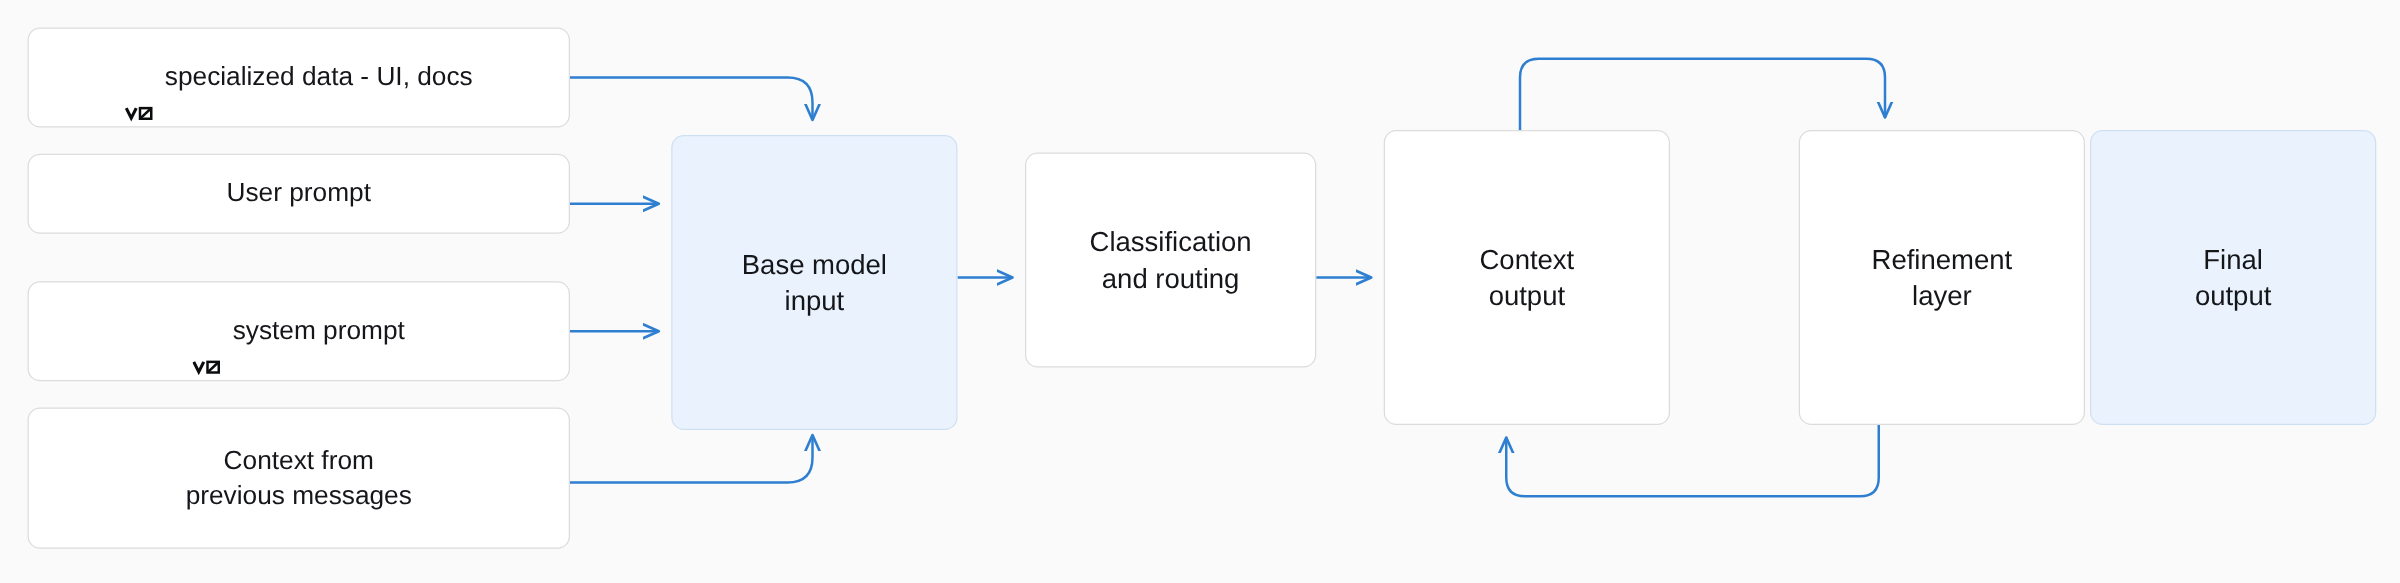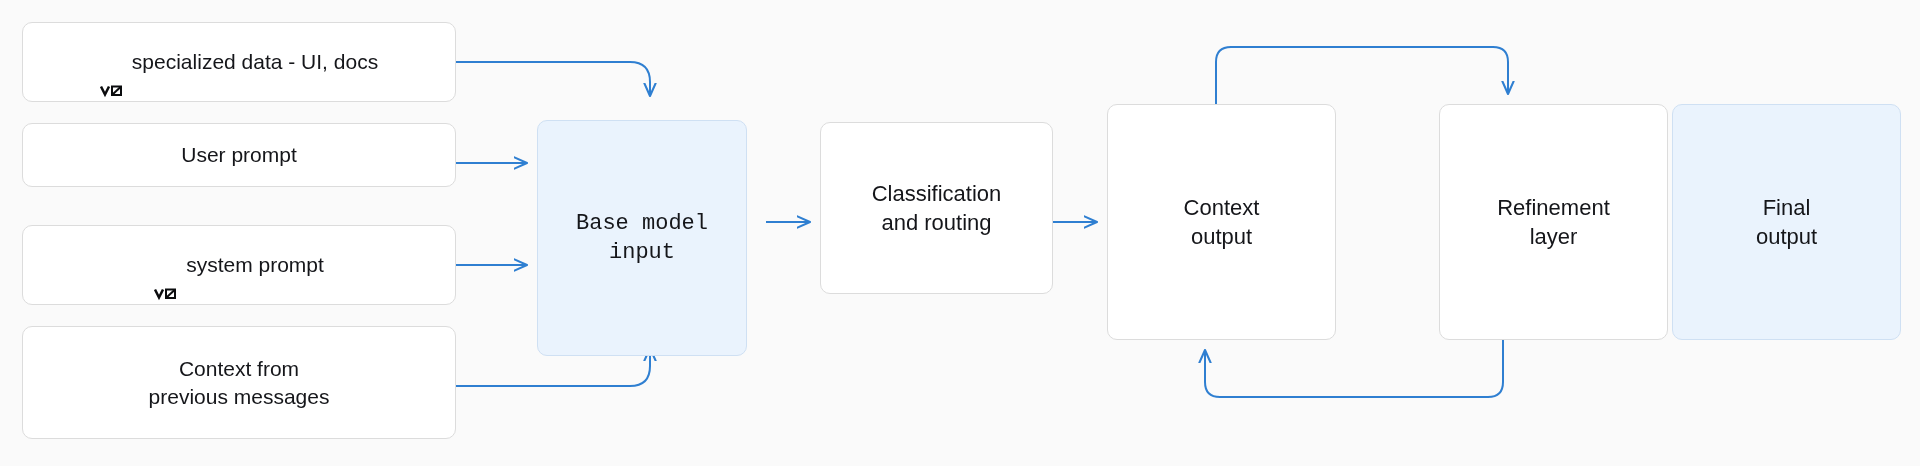--- a/index.html
+++ b/index.html
@@ -106,21 +106,21 @@
         <svg viewBox="0 0 46 30" xmlns="http://www.w3.org/2000/svg">
           <path d="M2 7 L10 23 L18 7" fill="none" stroke="#0b0c0e" stroke-width="5" stroke-linecap="butt" stroke-linejoin="miter"></path>
           <rect x="24" y="7" width="18" height="17" fill="none" stroke="#0b0c0e" stroke-width="4"></rect>
           <path d="M25 23 L41 8" stroke="#0b0c0e" stroke-width="4" fill="none"></path>
         </svg>
       </span>
       <span>system prompt</span>
     </span>
   </div>
 
-  <div class="node proc accent" style="left:537px;top:120px;width:210px;height:236px;font-family:Liberation Mono, monospace;">
+  <div class="node proc accent" style="left:537px;top:108px;width:229px;height:236px;">
     <span class="label">Base model
 input</span>
   </div>
 
   <div class="node proc" style="left:820px;top:122px;width:233px;height:172px;">
     <span class="label">Classification
 and routing</span>
   </div>
 
   <div class="node proc" style="left:1107px;top:104px;width:229px;height:236px;">

